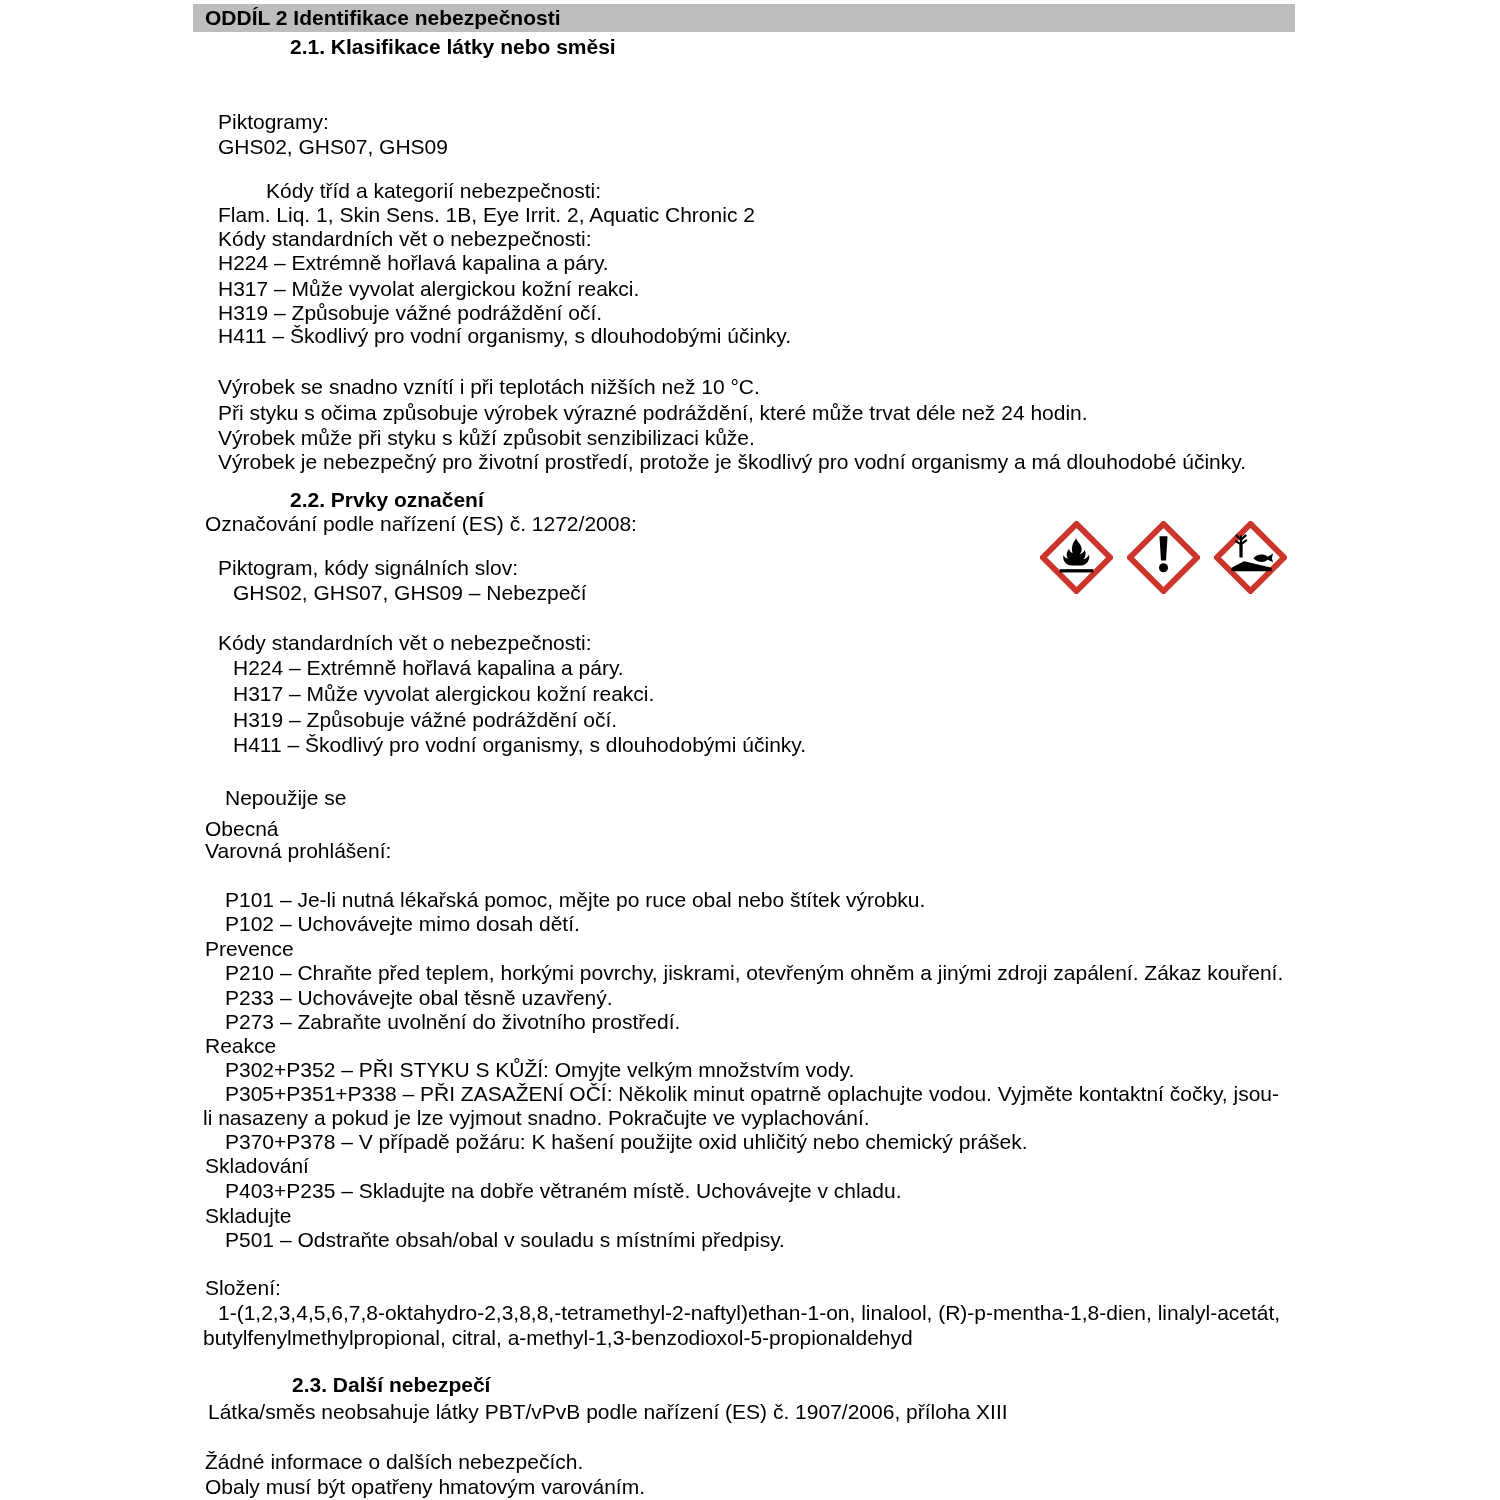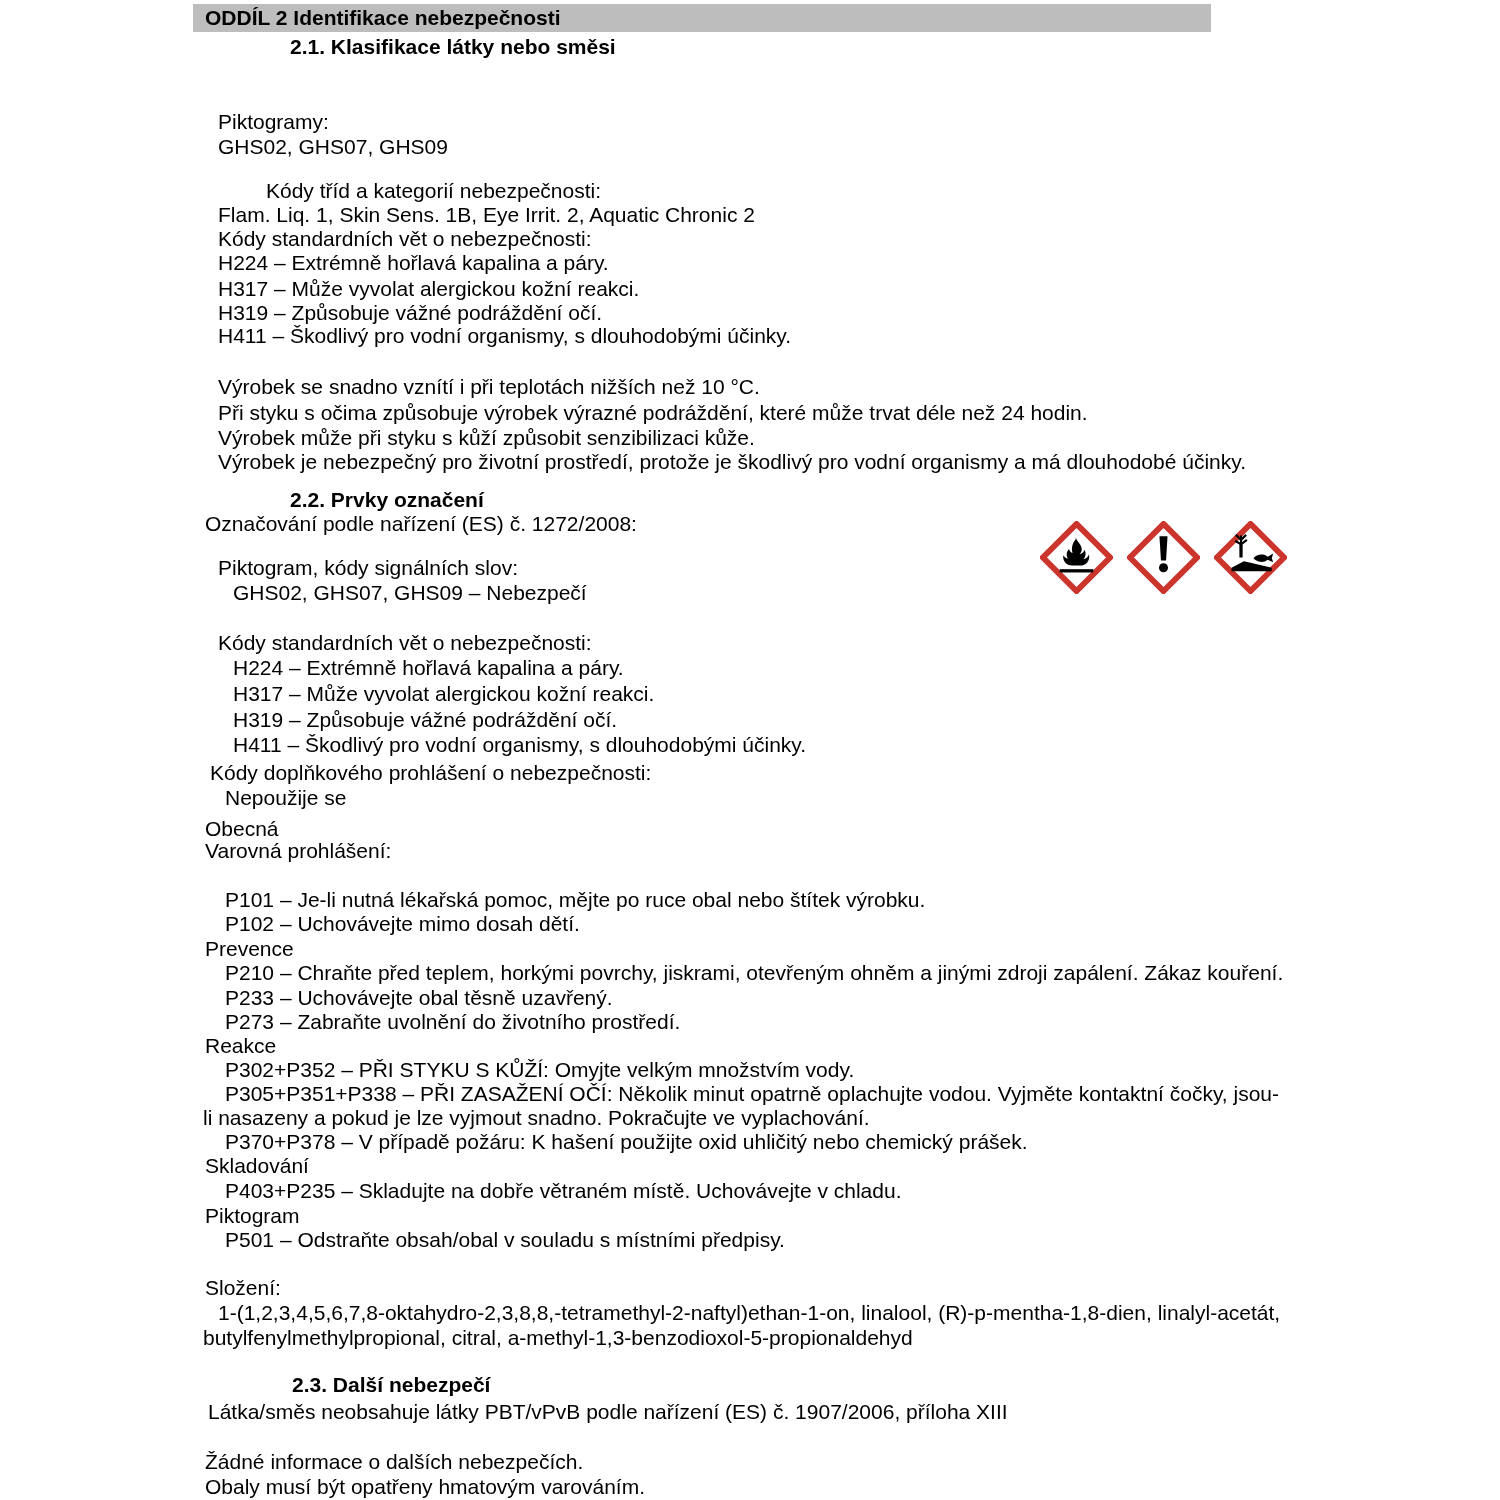--- a/index.html
+++ b/index.html
@@ -20,21 +20,21 @@
     position: absolute;
     font-size: 21px;
     line-height: 25px;
     white-space: nowrap;
   }
   .b { font-weight: bold; }
   #section-bar {
     position: absolute;
     left: 193px;
     top: 4px;
-    width: 1018px;
+    width: 1102px;
     height: 28px;
     background: #bdbdbd;
   }
   #section-bar .bar-text {
     position: absolute;
     left: 12px;
     top: 2px;
     font-size: 21px;
     font-weight: bold;
     white-space: nowrap;
@@ -100,39 +100,38 @@
 
   <div class="line" style="left:218px; top:555px;">Piktogram, kódy signálních slov:</div>
   <div class="line" style="left:233px; top:580px;">GHS02, GHS07, GHS09 – Nebezpečí</div>
 
   <div class="line" style="left:218px; top:630px;">Kódy standardních vět o nebezpečnosti:</div>
   <div class="line" style="left:233px; top:655px;">H224 – Extrémně hořlavá kapalina a páry.</div>
   <div class="line" style="left:233px; top:681px;">H317 – Může vyvolat alergickou kožní reakci.</div>
   <div class="line" style="left:233px; top:707px;">H319 – Způsobuje vážné podráždění očí.</div>
   <div class="line" style="left:233px; top:732px;">H411 – Škodlivý pro vodní organismy, s dlouhodobými účinky.</div>
 
-  <div class="line" style="left:210px; top:760px;">Kódy doplňkového prohlášení o nebezpečnosti:</div>
   <div class="line" style="left:225px; top:785px;">Nepoužije se</div>
 
   <div class="line" style="left:205px; top:838px;">Varovná prohlášení:</div>
   <div class="line" style="left:205px; top:816px;text-align:center;">Obecná</div>
   <div class="line" style="left:225px; top:887px;">P101 – Je-li nutná lékařská pomoc, mějte po ruce obal nebo štítek výrobku.</div>
   <div class="line" style="left:225px; top:911px;">P102 – Uchovávejte mimo dosah dětí.</div>
   <div class="line" style="left:205px; top:936px;">Prevence</div>
   <div class="line" style="left:225px; top:960px;">P210 – Chraňte před teplem, horkými povrchy, jiskrami, otevřeným ohněm a jinými zdroji zapálení. Zákaz kouření.</div>
   <div class="line" style="left:225px; top:985px;">P233 – Uchovávejte obal těsně uzavřený.</div>
   <div class="line" style="left:225px; top:1009px;">P273 – Zabraňte uvolnění do životního prostředí.</div>
   <div class="line" style="left:205px; top:1033px;">Reakce</div>
   <div class="line" style="left:225px; top:1057px;">P302+P352 – PŘI STYKU S KŮŽÍ: Omyjte velkým množstvím vody.</div>
   <div class="line" style="left:225px; top:1081px;">P305+P351+P338 – PŘI ZASAŽENÍ OČÍ: Několik minut opatrně oplachujte vodou. Vyjměte kontaktní čočky, jsou-</div>
   <div class="line" style="left:203px; top:1105px;">li nasazeny a pokud je lze vyjmout snadno. Pokračujte ve vyplachování.</div>
   <div class="line" style="left:225px; top:1129px;">P370+P378 – V případě požáru: K hašení použijte oxid uhličitý nebo chemický prášek.</div>
   <div class="line" style="left:205px; top:1153px;">Skladování</div>
   <div class="line" style="left:225px; top:1178px;">P403+P235 – Skladujte na dobře větraném místě. Uchovávejte v chladu.</div>
-  <div class="line" style="left:205px; top:1203px;">Piktogram</div>
+  <div class="line" style="left:205px; top:1203px;">Skladujte</div>
   <div class="line" style="left:225px; top:1227px;">P501 – Odstraňte obsah/obal v souladu s místními předpisy.</div>
 
   <div class="line" style="left:205px; top:1275px;">Složení:</div>
   <div class="line" style="left:218px; top:1300px;">1-(1,2,3,4,5,6,7,8-oktahydro-2,3,8,8,-tetramethyl-2-naftyl)ethan-1-on, linalool, (R)-p-mentha-1,8-dien, linalyl-acetát,</div>
   <div class="line" style="left:203px; top:1325px;">butylfenylmethylpropional, citral, a-methyl-1,3-benzodioxol-5-propionaldehyd</div>
 
   <div class="line b" style="left:292px; top:1372px;">2.3. Další nebezpečí</div>
   <div class="line" style="left:208px; top:1399px;">Látka/směs neobsahuje látky PBT/vPvB podle nařízení (ES) č. 1907/2006, příloha XIII</div>
   <div class="line" style="left:205px; top:1449px;">Žádné informace o dalších nebezpečích.</div>
   <div class="line" style="left:205px; top:1474px;">Obaly musí být opatřeny hmatovým varováním.</div>

